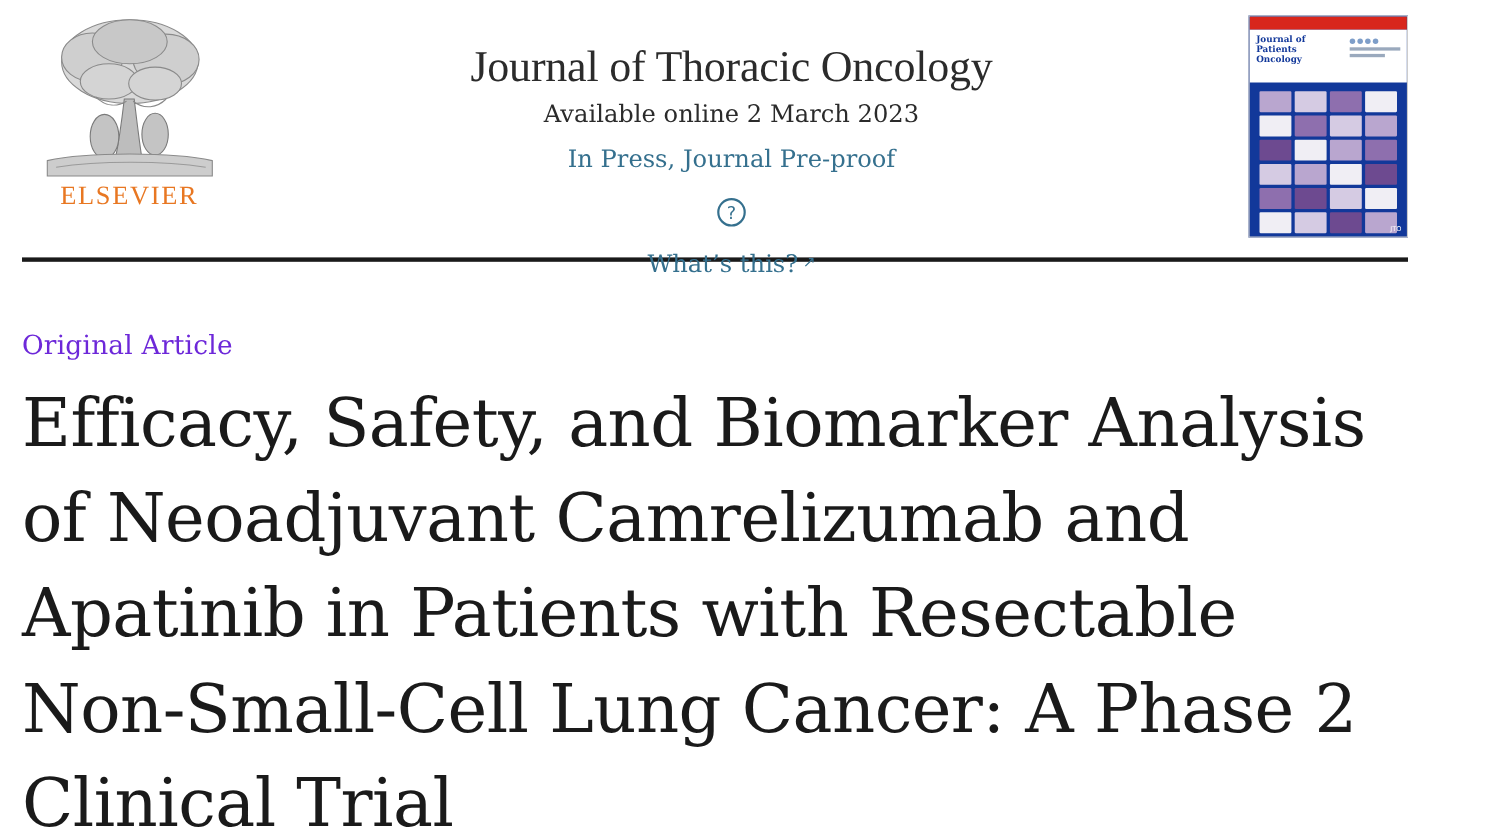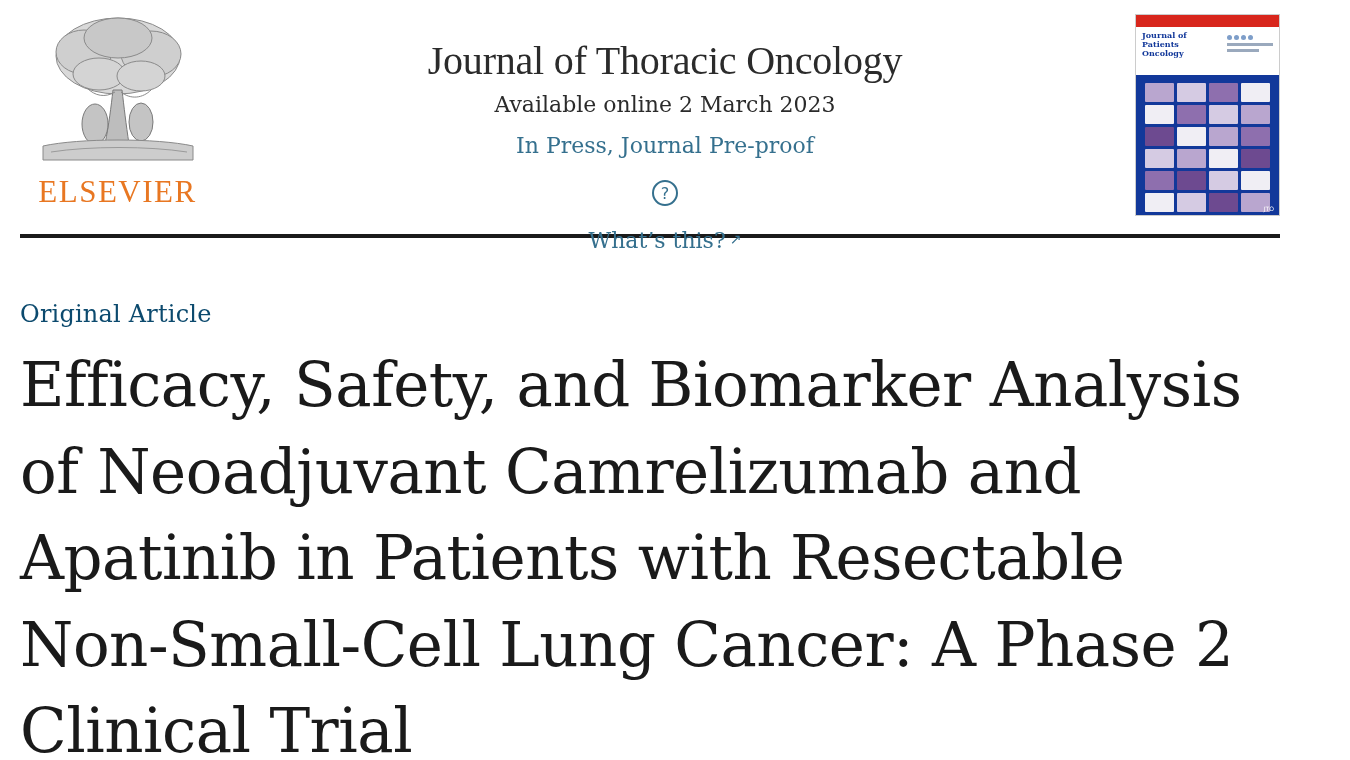--- a/index.html
+++ b/index.html
@@ -42,26 +42,26 @@
   }
   .tree-mark {
     width: 178px;
     height: 152px;
     position: relative;
     overflow: hidden;
   }
   .tree-mark svg { display: block; }
   .publisher-name {
     font-family: "Liberation Serif", serif;
-    font-size: 31px;
+    font-size: 24px;
     letter-spacing: 1.5px;
     color: #e87722;
     font-weight: 400;
     line-height: 1;
-    margin-top: 12px;
+    margin-top: 2px;
   }
 
   .journal-block {
     flex: 1 1 auto;
     text-align: center;
     padding-top: 30px;
   }
   .journal-title {
     font-family: Liberation Serif, serif;
     font-size: 40px;
@@ -207,21 +207,21 @@
     margin: 12px 70px 0 20px;
   }
 
   
   .article {
     padding: 62px 70px 0 20px;
   }
   .article-type {
     font-family: "DejaVu Serif", serif;
     font-size: 24px;
-    color: #0c4a6e;
+    color: #6d28d9;
     letter-spacing: 0.2px;
   }
   .article-title {
     font-family: "DejaVu Serif", serif;
     font-size: 61px;
     line-height: 1.42;
     font-weight: 400;
     color: #1a1a1a;
     margin-top: 14px;
     letter-spacing: -0.5px;

